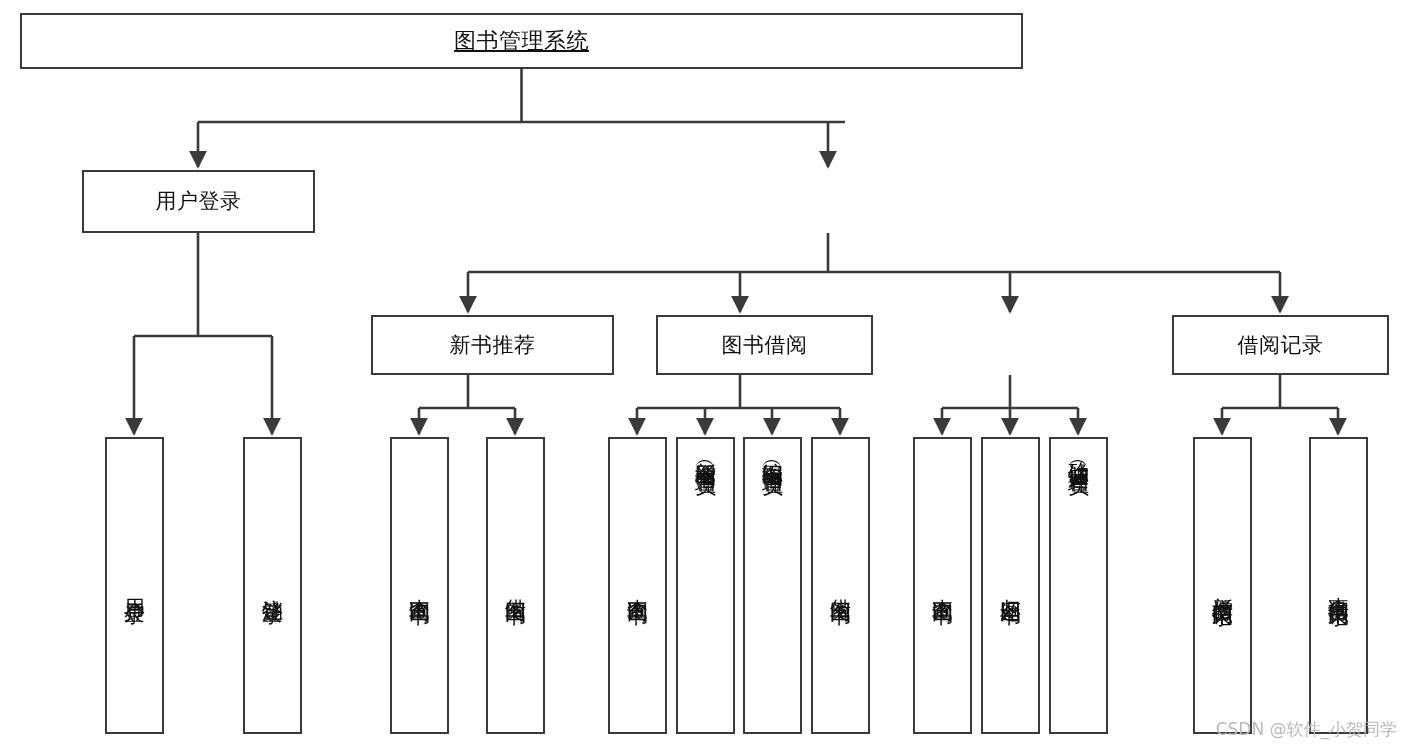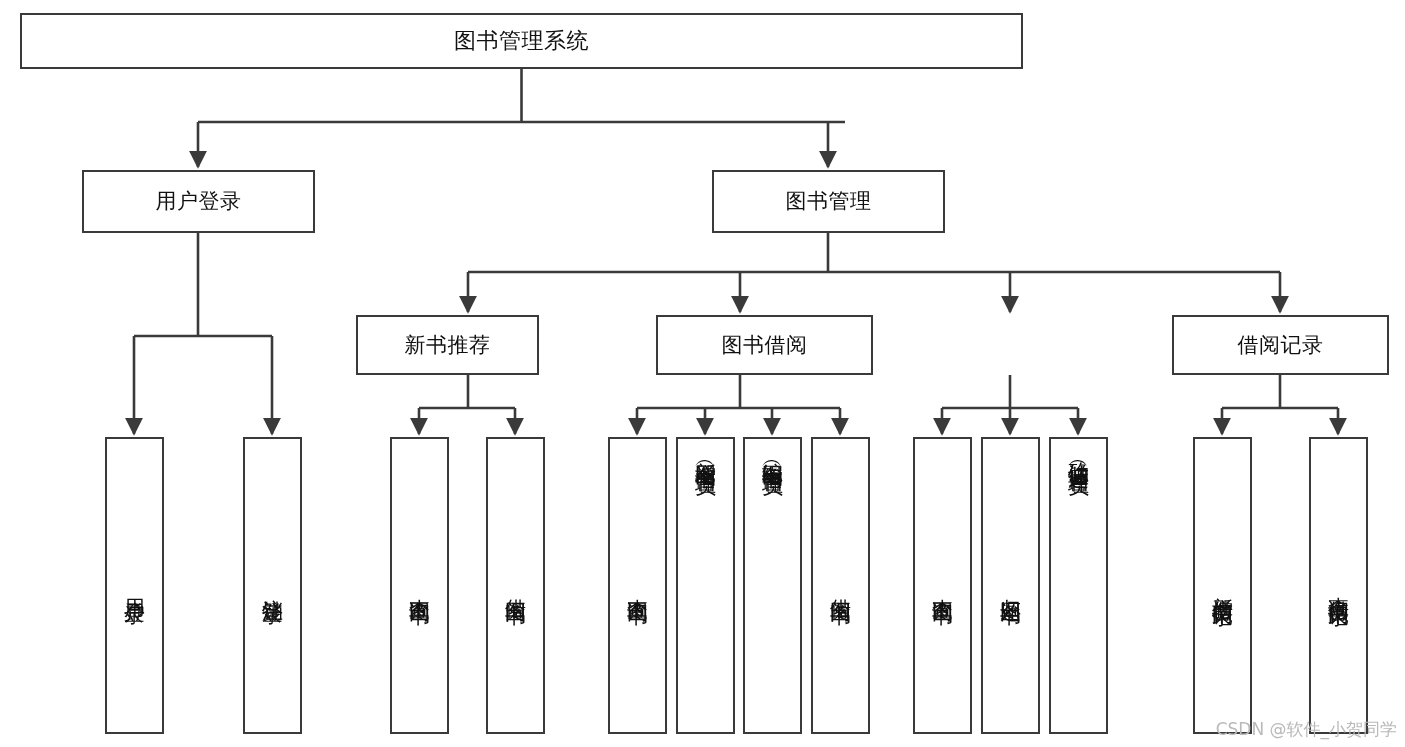--- a/index.html
+++ b/index.html
@@ -40,20 +40,21 @@
     display: block;
     line-height: 1.18;
     letter-spacing: 0.5px;
     white-space: nowrap;
   }
   .node.horizontal .label {
     font-size: 21px;
   }
   .node.root .label {
     font-size: 22px;
+    text-decoration: underline;
   }
   .node.vertical {
     align-items: flex-start;
     padding-top: 6px;
   }
   .node.vertical .label {
     writing-mode: vertical-rl;
     text-orientation: upright;
     font-size: 21px;
     line-height: 1.05;
@@ -135,25 +136,22 @@
   </svg>
 
   <div class="node root horizontal" style="left:20px; top:13px; width:1003px; height:56px;">
     <span class="label">图书管理系统</span>
   </div>
 
   <div class="node horizontal" style="left:82px; top:170px; width:233px; height:63px;">
     <span class="label">用户登录</span>
   </div>
 
-  <div class="node horizontal" style="left:712px; top:170px; width:233px; height:63px;">
-    <span class="label">图书管理</span>
-  </div>
-
-  <div class="node horizontal" style="left:356px; top:315px; width:183px; height:60px;">
+
+  <div class="node horizontal" style="left:371px; top:315px; width:243px; height:60px;">
     <span class="label">新书推荐</span>
   </div>
 
   <div class="node horizontal" style="left:656px; top:315px; width:217px; height:60px;">
     <span class="label">图书借阅</span>
   </div>
 
 
   <div class="node horizontal" style="left:1172px; top:315px; width:217px; height:60px;">
     <span class="label">借阅记录</span>

